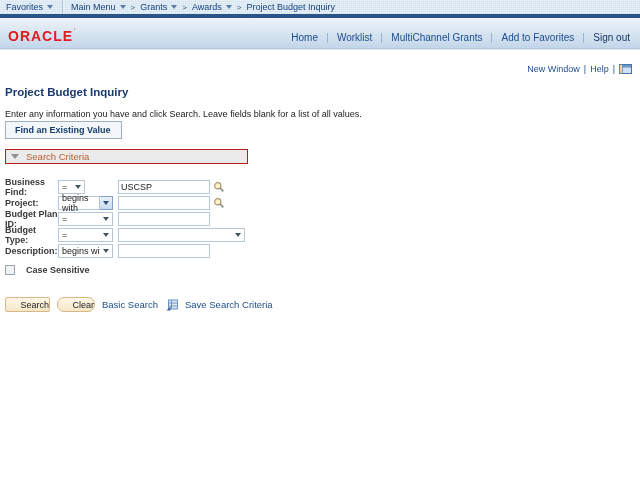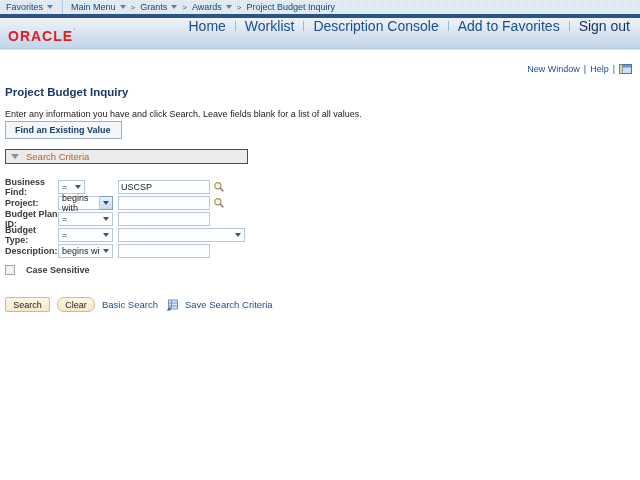--- a/index.html
+++ b/index.html
@@ -23,22 +23,22 @@
 
   
   .navy-strip { height:4px; background:#2a5586; }
 
   
   .header-band { height:31px; background:linear-gradient(#eef3f9, #c2d6ea);
     border-bottom:1px solid #b7c9db; position:relative; }
   .logo { position:absolute; left:8px; bottom:4px; color:#e21c21; font-weight:bold;
     font-size:14px; letter-spacing:1px; }
   .logo-mark { font-size:7px; vertical-align:top; color:#e21c21; }
-  .header-links { position:absolute; top:0; right:10px; display:flex; align-items:center;
-    font-size:14px; color:#1c4d8c; }
+  .header-links { position:absolute; top:14px; right:10px; display:flex; align-items:center;
+    font-size:10px; color:#1c4d8c; }
   .header-links a { color:#1c4d8c; text-decoration:none; cursor:pointer; white-space:nowrap; }
   .hl-div { width:1px; height:10px; background:#9db4cd; margin:0 9px; }
   .signout { font-weight:normal; color:#13335e !important; }
 
   
   .content { position:relative; padding:12px 8px 0 5px; border-top:1px solid #dce7f1; }
   .utility { text-align:right; font-size:9px; color:#1c4d8c; margin-top:2px;
     display:flex; justify-content:flex-end; align-items:center; gap:4px; }
   .utility a { color:#1c4d8c; text-decoration:none; cursor:pointer; }
   .u-div { color:#1c4d8c; }
@@ -85,21 +85,21 @@
 
   .cbrow { display:flex; align-items:center; margin-top:7px;gap:6px; }
   .checkbox { width:10px; height:10px; border:1px solid #9aa7b2; background:#f2f2f2;
     display:inline-block; cursor:pointer; }
   .cb-label { font-size:9px; font-weight:bold; color:#3a3a3a; margin-left:5px; }
 
   
   .actions { display:flex; align-items:center; margin-top:22px; }
   .btn { height:15px; font-size:9px; color:#222; background:linear-gradient(#fdf6e6,#f6e7c9);
     border:1px solid #d9b787; border-radius:2px; cursor:pointer;
-    font-family:"Liberation Sans", sans-serif; padding:0; }
+    font-family:"Liberation Sans", sans-serif; padding:0;text-align:right; }
   .btn-search { width:45px; }
   .btn-clear { width:38px; margin-left:7px;border-radius:7px; }
   .action-link { font-size:9.5px; color:#1c4d8c; text-decoration:none; cursor:pointer;
     margin-left:7px; white-space:nowrap; }
   .save-icon { display:inline-flex; margin-left:8px; cursor:pointer; }
 </style>
 </head>
 <body>
 
 <div class="screen">
@@ -130,21 +130,21 @@
 
   <div class="navy-strip"></div>
 
   <div class="header-band">
     <div class="logo"><span>ORACLE</span><span class="logo-mark">ʾ</span></div>
     <div class="header-links">
       <a>Home</a>
       <span class="hl-div"></span>
       <a>Worklist</a>
       <span class="hl-div"></span>
-      <a>Description Console</a>
+      <a>MultiChannel Grants</a>
       <span class="hl-div"></span>
       <a>Add to Favorites</a>
       <span class="hl-div"></span>
       <a class="signout">Sign out</a>
     </div>
   </div>
 
   <div class="content">
 
     <div class="utility">

